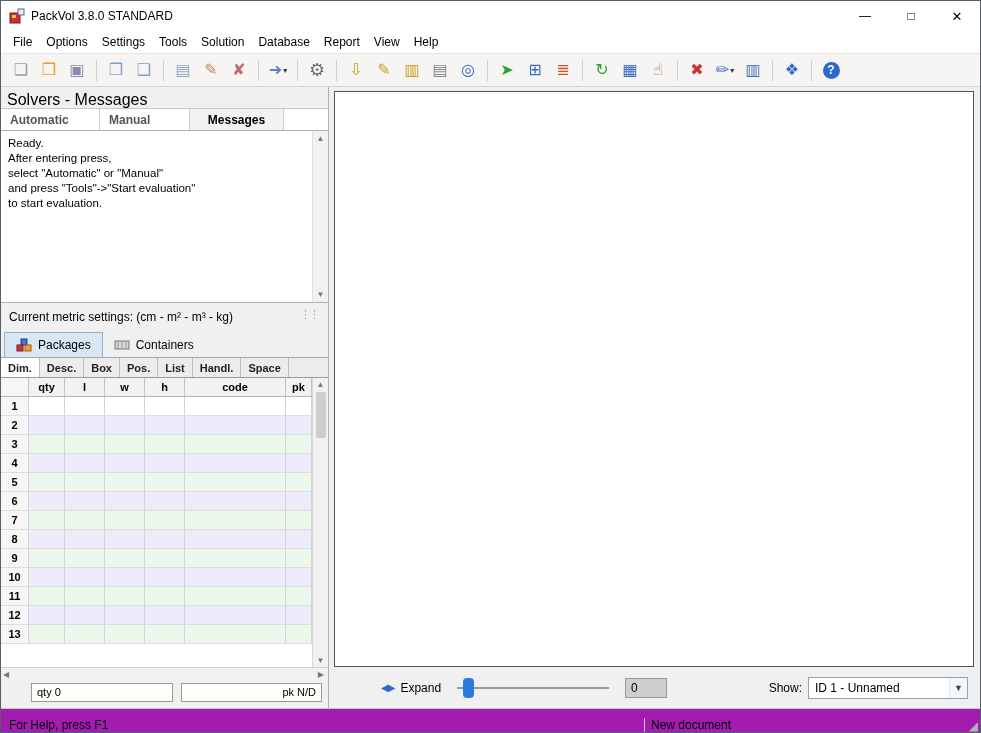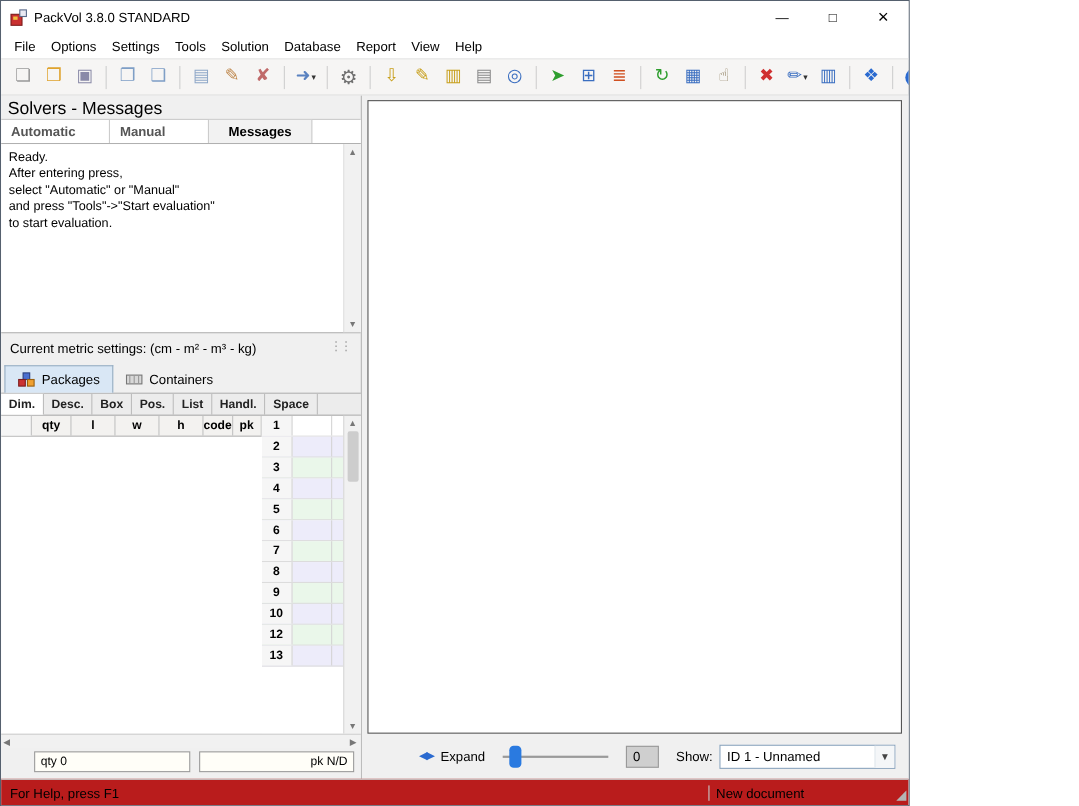--- a/index.html
+++ b/index.html
@@ -1,19 +1,19 @@
 <!DOCTYPE html>
 <html><head>
 <meta charset="utf-8">
 <style>
   * { box-sizing: border-box; margin: 0; padding: 0; }
   html,body { width: 981px; height: 733px; overflow: hidden; }
   body { font-family: "Liberation Sans", "DejaVu Sans", sans-serif; font-size: 12px; color: #000; }
 
-  .window { width: 827px; height: 733px; border: 1px solid #55606e; display: flex; flex-direction: column; background: #fff; overflow: hidden; }
+  .window { width: 981px; height: 733px; border: 1px solid #55606e; display: flex; flex-direction: column; background: #fff; overflow: hidden; }
 
   
   .titlebar { height: 30px; flex: 0 0 30px; display: flex; align-items: center; padding-left: 8px; background: #fff; }
   .app-icon { width: 16px; height: 16px; margin-right: 6px; flex: 0 0 16px; }
   .title-text { font-size: 12px; }
   .win-controls { margin-left: auto; display: flex; height: 100%; }
   .win-btn { width: 46px; height: 100%; display: flex; align-items: center; justify-content: center; font-size: 12px; color: #000; }
   .win-btn.close { font-size: 13px; }
 
   
@@ -52,21 +52,21 @@
 
   .pkg-tabs { height: 28px; flex: 0 0 28px; display: flex; align-items: flex-end; padding-left: 3px; border-bottom: 1px solid #a8a8a8; }
   .pkg-tab { height: 25px; display: flex; align-items: center; gap: 6px; padding: 0 11px; font-size: 12px; }
   .pkg-tab.active { background: #d9e7f5; border: 1px solid #98aec2; border-bottom: none; }
 
   .view-tabs { height: 20px; flex: 0 0 20px; display: flex; background: #ececec; border-bottom: 1px solid #9a9a9a; }
   .view-tab { padding: 0 7px; font-size: 11px; display: flex; align-items: center; border-right: 1px solid #bdbdbd; color: #222; font-weight: bold; }
   .view-tab.active { background: #fff; font-weight: bold; }
 
   .grid-area { flex: 1; display: flex; min-height: 0; background: #fff; }
-  .grid-cols { flex: 1; display: flex; overflow: hidden; }
+  .grid-cols { flex: 1; display: flex; flex-direction: column; overflow: hidden; }
   .g-header { height: 19px; flex: 0 0 19px; display: flex; background: #f3f2f0; border-bottom: 1px solid #b5b5b5; font-size: 11px; font-weight: bold; }
   .g-header .c { display: flex; align-items: center; justify-content: center; border-right: 1px solid #c2c2c2; }
   .g-rows { flex: 1; overflow: hidden; background: #fff; }
   .g-row { height: 19px; display: flex; border-bottom: 1px solid #dcdcdc; font-size: 11px; }
   .g-row .c { border-right: 1px solid #d4d4d4; }
   .c-num  { width: 28px; flex: 0 0 28px; background: #f6f6f6; font-weight: bold; display: flex; align-items: center; justify-content: center; }
   .c-qty  { width: 36px; flex: 0 0 36px; }
   .c-l    { width: 40px; flex: 0 0 40px; }
   .c-w    { width: 40px; flex: 0 0 40px; }
   .c-h    { width: 40px; flex: 0 0 40px; }
@@ -93,21 +93,21 @@
   .expand-icon { color: #2a6ad0; font-size: 10px; letter-spacing: -1px; }
   .slider { width: 152px; height: 20px; position: relative; }
   .slider-track { position: absolute; left: 0; right: 0; top: 9px; height: 2px; background: #9a9a9a; }
   .slider-thumb { position: absolute; left: 6px; top: 0; width: 11px; height: 20px; background: #2a7ae0; border-radius: 4px; }
   .value-box { width: 42px; height: 20px; background: #cfcfcf; border: 1px solid #999; font-size: 12px; display: flex; align-items: center; padding-left: 5px; }
   .show-area { margin-left: auto; display: flex; align-items: center; gap: 6px; font-size: 12px; }
   .combo { width: 160px; height: 22px; border: 1px solid #8aa4bd; background: #fff; display: flex; align-items: center; padding-left: 6px; font-size: 12px; }
   .combo-arrow { margin-left: auto; width: 18px; height: 100%; display: flex; align-items: center; justify-content: center; font-size: 9px; color: #444; border-left: 1px solid #e2e8ee; background: #f4f6f8; }
 
   
-  .statusbar { height: 24px; flex: 0 0 24px; border-top: 1px solid #c8c8c8; background: #b91c1c; display: flex; align-items: center; font-size: 12px; }
+  .statusbar { height: 24px; flex: 0 0 24px; border-top: 1px solid #c8c8c8; background: #a21caf; display: flex; align-items: flex-end; font-size: 12px; }
   .status-left { width: 644px; flex: 0 0 644px; display: flex; align-items: center; padding-left: 8px; border-right: 1px solid #c8c8c8; }
   .status-right { flex: 1; display: flex; align-items: center; padding-left: 6px; }
   .resize-grip { margin-left: auto; color: #b4b4b4; font-size: 12px; padding-right: 2px; align-self: flex-end; line-height: 12px; }
 </style>
 </head>
 <body>
 
 <div class="window">
 
   <div class="titlebar">
@@ -385,20 +385,29 @@
             <div class="g-row">
                 <div class="c c-num">10</div>
                 <div class="c c-qty"></div>
                 <div class="c c-l"></div>
                 <div class="c c-w"></div>
                 <div class="c c-h"></div>
                 <div class="c c-code"></div>
                 <div class="c c-pk"></div>
               </div>
             <div class="g-row">
+                <div class="c c-num">11</div>
+                <div class="c c-qty"></div>
+                <div class="c c-l"></div>
+                <div class="c c-w"></div>
+                <div class="c c-h"></div>
+                <div class="c c-code"></div>
+                <div class="c c-pk"></div>
+              </div>
+            <div class="g-row">
                 <div class="c c-num">12</div>
                 <div class="c c-qty"></div>
                 <div class="c c-l"></div>
                 <div class="c c-w"></div>
                 <div class="c c-h"></div>
                 <div class="c c-code"></div>
                 <div class="c c-pk"></div>
               </div>
             <div class="g-row">
                 <div class="c c-num">13</div>

